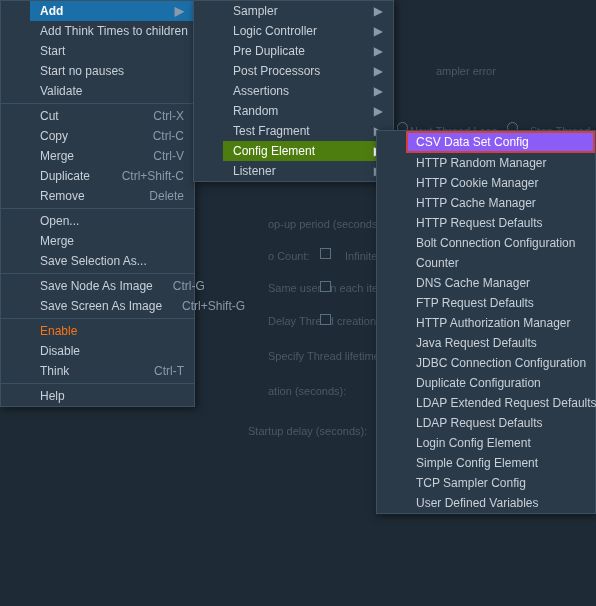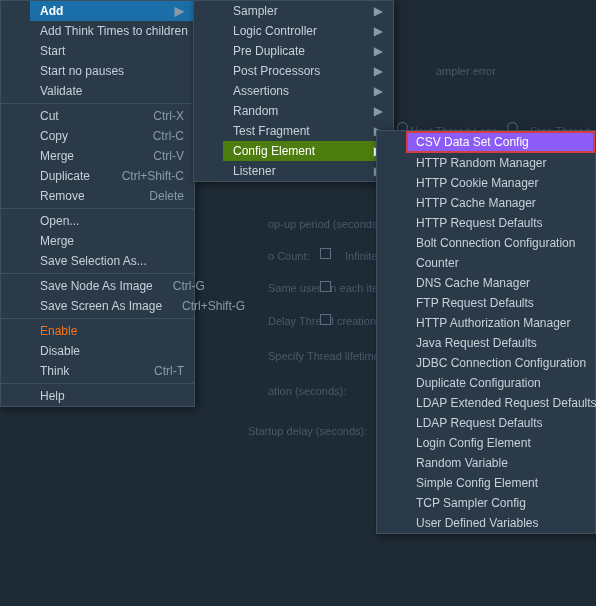--- a/index.html
+++ b/index.html
@@ -288,23 +288,20 @@
   <div class="menu-item">
     <span>LDAP Extended Request Defaults</span>
   </div>
   <div class="menu-item">
     <span>LDAP Request Defaults</span>
   </div>
   <div class="menu-item">
     <span>Login Config Element</span>
   </div>
   <div class="menu-item">
-    <span>Random Variable</span>
-  </div>
-  <div class="menu-item">
     <span>Simple Config Element</span>
   </div>
   <div class="menu-item">
     <span>TCP Sampler Config</span>
   </div>
   <div class="menu-item">
     <span>User Defined Variables</span>
   </div>
 </div>
 

